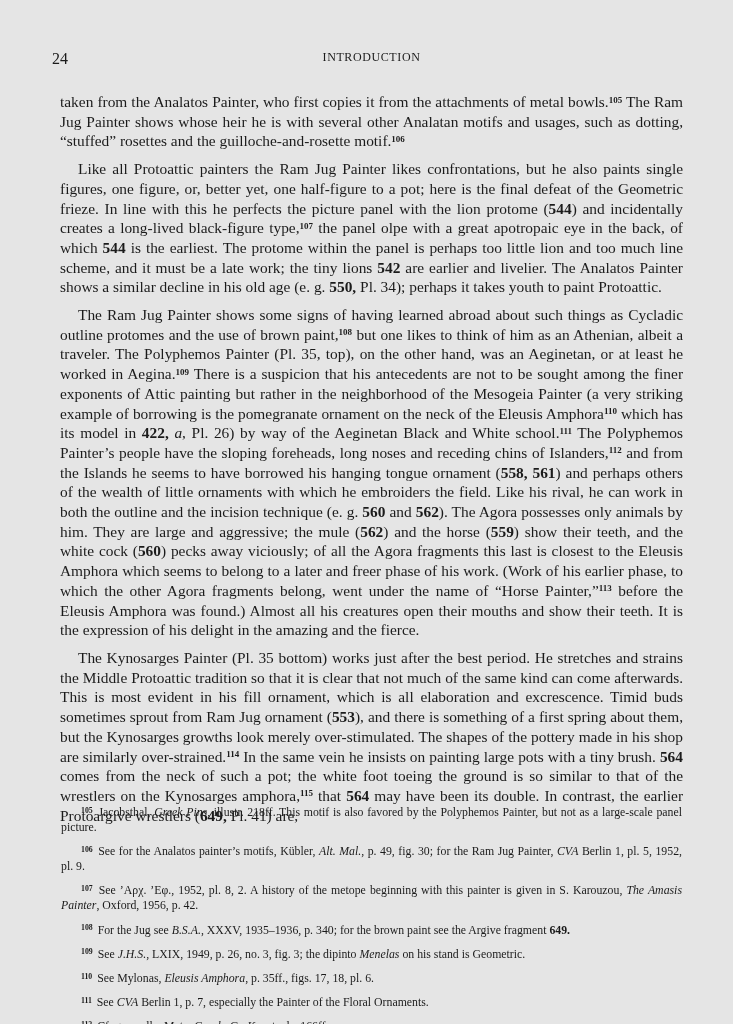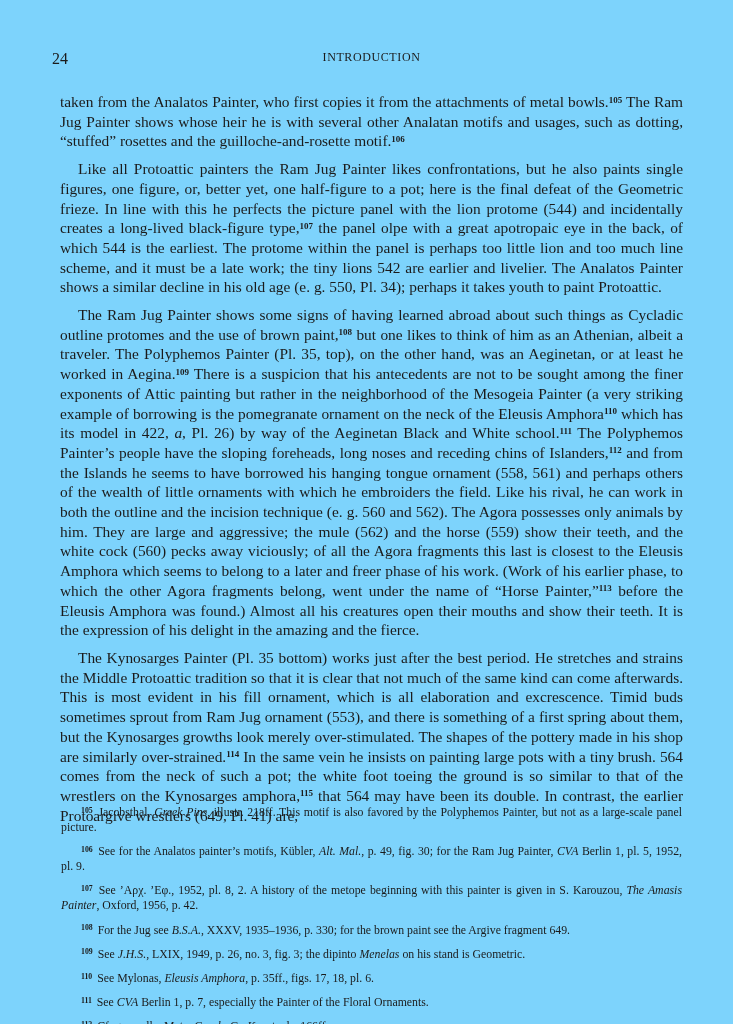--- a/index.html
+++ b/index.html
@@ -1,20 +1,20 @@
 <!DOCTYPE html>
 <html><head>
 <meta charset="utf-8">
 <style>
   html, body { margin: 0; padding: 0; background: #fbfbf8; }
   .page {
     position: relative;
     width: 733px;
     height: 1024px;
-    background: #7dd3fc;
+    background: #e5e5e5;
     color: #1b1b1b;
     font-family: "Liberation Serif", "DejaVu Serif", serif;
     overflow: hidden;
     box-sizing: border-box;
   }
   .header {
     position: absolute;
     top: 50px;
     left: 52px;
     right: 42px;
@@ -45,21 +45,21 @@
   .footnotes {
     position: absolute;
     top: 796px;
     left: 52px;
     width: 639px;
     font-size: 11.8px;
     line-height: 15.1px;
     text-align: justify;
   }
   .footnotes p.footnote { margin: 9px; text-indent: 20px; }
-  .bold { font-weight: normal; }
+  .bold { font-weight: bold; }
   .italic { font-style: italic; }
   .sup {
     font-weight: bold;
     font-size: 9px;
     line-height: 0;
     position: relative;
     top: -4.5px;
   }
   .footnotes .sup { font-size: 7.8px; top: -3.2px; }
   .footnotes .fn-m { margin-right: 2px; }
@@ -77,20 +77,20 @@
       <p class="para"><span class="normal">taken from the Analatos Painter, who first copies it from the attachments of metal bowls.</span><span class="sup">105</span><span class="normal"> The Ram Jug Painter shows whose heir he is with several other Analatan motifs and usages, such as dotting, “stuffed” rosettes and the guilloche-and-rosette motif.</span><span class="sup">106</span></p>
       <p class="para indent"><span class="normal">Like all Protoattic painters the Ram Jug Painter likes confrontations, but he also paints single figures, one figure, or, better yet, one half-figure to a pot; here is the final defeat of the Geometric frieze. In line with this he perfects the picture panel with the lion protome (</span><span class="bold">544</span><span class="normal">) and incidentally creates a long-lived black-figure type,</span><span class="sup">107</span><span class="normal"> the panel olpe with a great apotropaic eye in the back, of which </span><span class="bold">544</span><span class="normal"> is the earliest. The protome within the panel is perhaps too little lion and too much line scheme, and it must be a late work; the tiny lions </span><span class="bold">542</span><span class="normal"> are earlier and livelier. The Analatos Painter shows a similar decline in his old age (e. g. </span><span class="bold">550,</span><span class="normal"> Pl. 34); perhaps it takes youth to paint Protoattic.</span></p>
       <p class="para indent"><span class="normal">The Ram Jug Painter shows some signs of having learned abroad about such things as Cycladic outline protomes and the use of brown paint,</span><span class="sup">108</span><span class="normal"> but one likes to think of him as an Athenian, albeit a traveler. The Polyphemos Painter (Pl. 35, top), on the other hand, was an Aeginetan, or at least he worked in Aegina.</span><span class="sup">109</span><span class="normal"> There is a suspicion that his antecedents are not to be sought among the finer exponents of Attic painting but rather in the neighborhood of the Mesogeia Painter (a very striking example of borrowing is the pomegranate ornament on the neck of the Eleusis Amphora</span><span class="sup">110</span><span class="normal"> which has its model in </span><span class="bold">422,</span><span class="normal"> </span><span class="italic">a</span><span class="normal">, Pl. 26) by way of the Aeginetan Black and White school.</span><span class="sup">111</span><span class="normal"> The Polyphemos Painter’s people have the sloping foreheads, long noses and receding chins of Islanders,</span><span class="sup">112</span><span class="normal"> and from the Islands he seems to have borrowed his hanging tongue ornament (</span><span class="bold">558, 561</span><span class="normal">) and perhaps others of the wealth of little ornaments with which he embroiders the field. Like his rival, he can work in both the outline and the incision technique (e. g. </span><span class="bold">560</span><span class="normal"> and </span><span class="bold">562</span><span class="normal">). The Agora possesses only animals by him. They are large and aggressive; the mule (</span><span class="bold">562</span><span class="normal">) and the horse (</span><span class="bold">559</span><span class="normal">) show their teeth, and the white cock (</span><span class="bold">560</span><span class="normal">) pecks away viciously; of all the Agora fragments this last is closest to the Eleusis Amphora which seems to belong to a later and freer phase of his work. (Work of his earlier phase, to which the other Agora fragments belong, went under the name of “Horse Painter,”</span><span class="sup">113</span><span class="normal"> before the Eleusis Amphora was found.) Almost all his creatures open their mouths and show their teeth. It is the expression of his delight in the amazing and the fierce.</span></p>
       <p class="para indent"><span class="normal">The Kynosarges Painter (Pl. 35 bottom) works just after the best period. He stretches and strains the Middle Protoattic tradition so that it is clear that not much of the same kind can come afterwards. This is most evident in his fill ornament, which is all elaboration and excrescence. Timid buds sometimes sprout from Ram Jug ornament (</span><span class="bold">553</span><span class="normal">), and there is something of a first spring about them, but the Kynosarges growths look merely over-stimulated. The shapes of the pottery made in his shop are similarly over-strained.</span><span class="sup">114</span><span class="normal"> In the same vein he insists on painting large pots with a tiny brush. </span><span class="bold">564</span><span class="normal"> comes from the neck of such a pot; the white foot toeing the ground is so similar to that of the wrestlers on the Kynosarges amphora,</span><span class="sup">115</span><span class="normal"> that </span><span class="bold">564</span><span class="normal"> may have been its double. In contrast, the earlier Protoargive wrestlers (</span><span class="bold">649,</span><span class="normal"> Pl. 41) are,</span></p>
     </div>
 
   <div class="footnotes">
       <p class="footnote"><span class="sup fn-m">105</span><span class="normal"> Jacobsthal, </span><span class="italic">Greek Pins</span><span class="normal">, illustr. 218ff. This motif is also favored by the Polyphemos Painter, but not as a large-scale panel picture.</span></p>
       <p class="footnote"><span class="sup fn-m">106</span><span class="normal"> See for the Analatos painter’s motifs, Kübler, </span><span class="italic">Alt. Mal.</span><span class="normal">, p. 49, fig. 30; for the Ram Jug Painter, </span><span class="italic">CVA</span><span class="normal"> Berlin 1, pl. 5, 1952, pl. 9.</span></p>
       <p class="footnote"><span class="sup fn-m">107</span><span class="normal"> See ’Αρχ. ’Εφ., 1952, pl. 8, 2. A history of the metope beginning with this painter is given in S. Karouzou, </span><span class="italic">The Amasis Painter</span><span class="normal">, Oxford, 1956, p. 42.</span></p>
-      <p class="footnote"><span class="sup fn-m">108</span><span class="normal"> For the Jug see </span><span class="italic">B.S.A.</span><span class="normal">, XXXV, 1935–1936, p. 330; for the brown paint see the Argive fragment </span><span class="bold">649.</span></p>
+      <p class="footnote"><span class="sup fn-m">108</span><span class="normal"> For the Jug see </span><span class="italic">B.S.A.</span><span class="normal">, XXXV, 1935–1936, p. 340; for the brown paint see the Argive fragment </span><span class="bold">649.</span></p>
       <p class="footnote"><span class="sup fn-m">109</span><span class="normal"> See </span><span class="italic">J.H.S.</span><span class="normal">, LXIX, 1949, p. 26, no. 3, fig. 3; the dipinto </span><span class="italic">Menelas</span><span class="normal"> on his stand is Geometric.</span></p>
       <p class="footnote"><span class="sup fn-m">110</span><span class="normal"> See Mylonas, </span><span class="italic">Eleusis Amphora</span><span class="normal">, p. 35ff., figs. 17, 18, pl. 6.</span></p>
       <p class="footnote"><span class="sup fn-m">111</span><span class="normal"> See </span><span class="italic">CVA</span><span class="normal"> Berlin 1, p. 7, especially the Painter of the Floral Ornaments.</span></p>
       <p class="footnote"><span class="sup fn-m">112</span><span class="normal"> Cf. generally, Matz, </span><span class="italic">Gesch. Gr. Kunst</span><span class="normal">, pls. 166ff.</span></p>
       <p class="footnote"><span class="sup fn-m">115</span><span class="normal"> </span><span class="italic">CVA</span><span class="normal"> Athens 2, III H e, p. 4, pl. 3.</span></p>
     </div>
 </div>
 
 </body></html>

